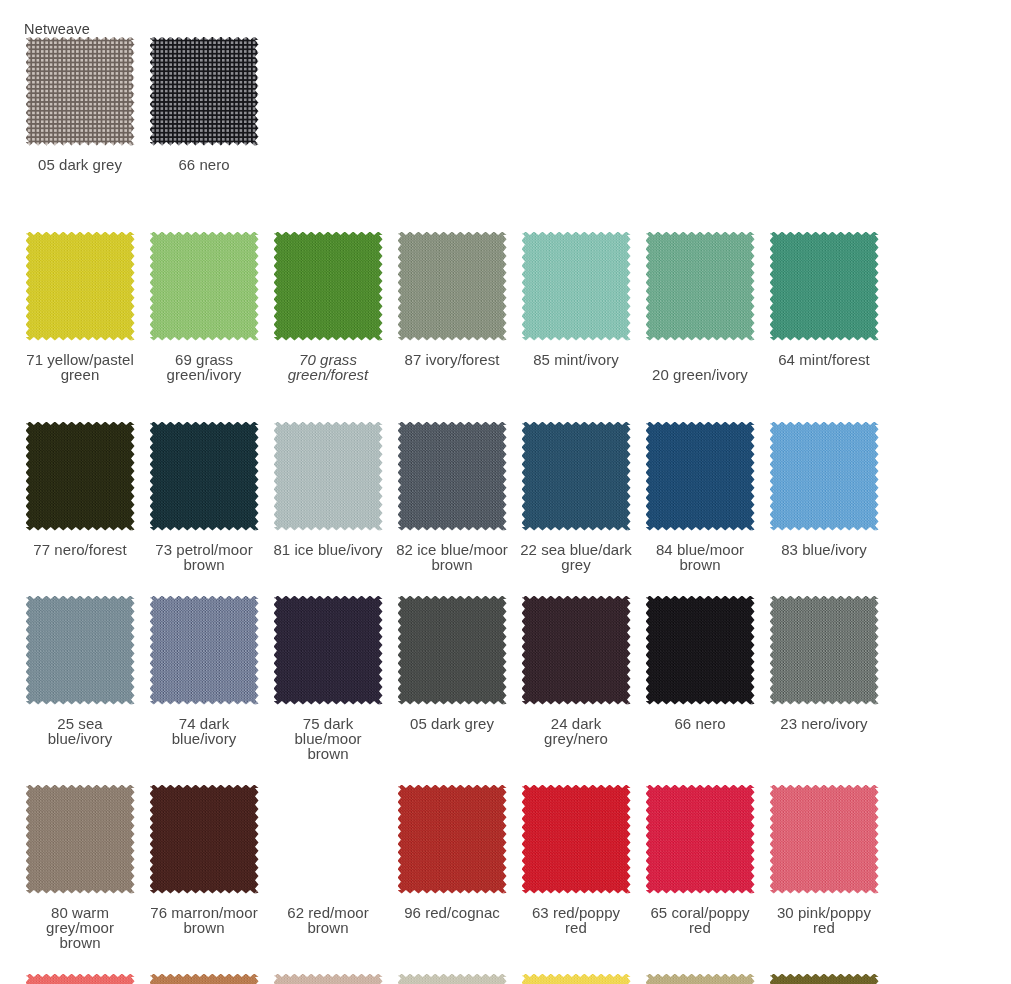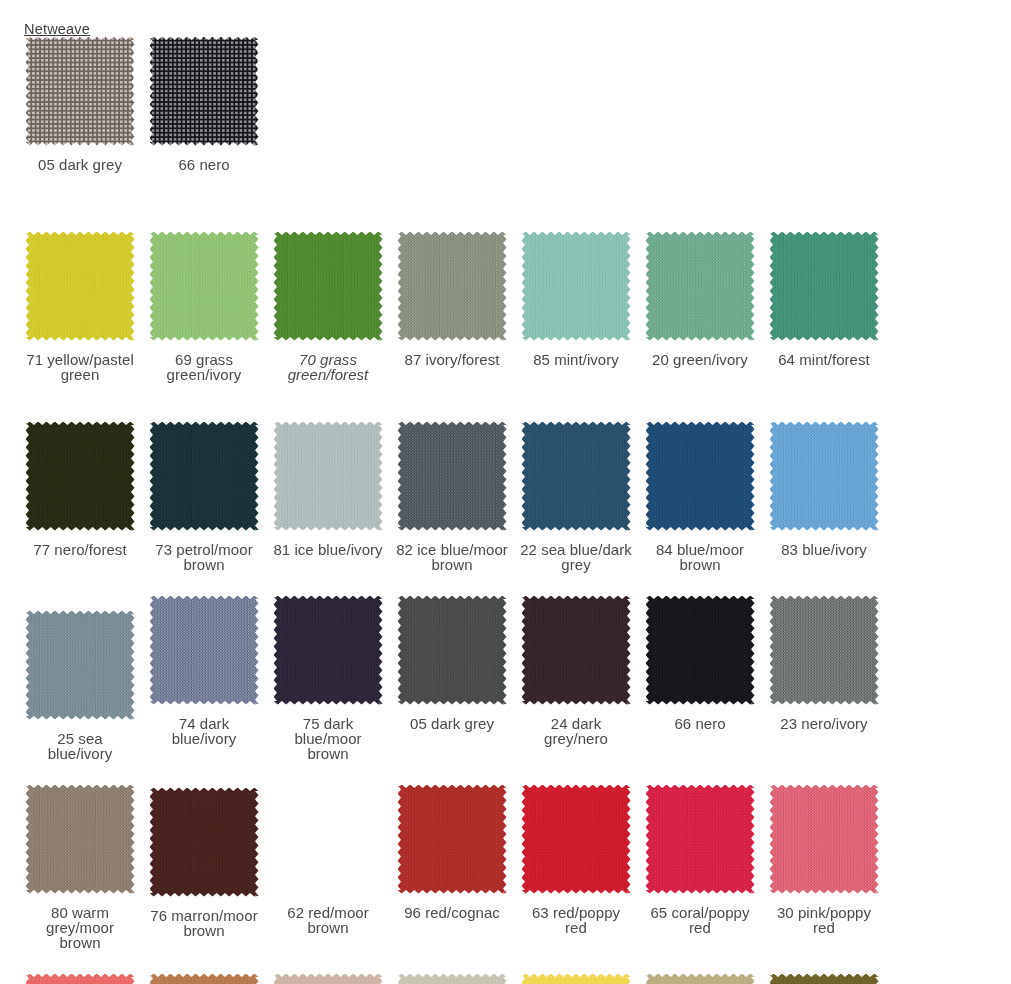--- a/index.html
+++ b/index.html
@@ -31,21 +31,20 @@
     align-items: baseline;
     justify-content: space-between;
     padding: 0 24px 0 24px;
   }
   .section-title {
     font-size: 14.5px;
     font-weight: 400;
     letter-spacing: 0.2px;
     color: #3f3f3f;
     line-height: 1;
-    text-decoration: underline;
   }
   .more-colors {
     display: flex;
     align-items: center;
     gap: 7px;
     font-size: 11.5px;
     color: #58585a;
     cursor: pointer;
     letter-spacing: 0.1px;
   }
@@ -177,21 +176,21 @@
           <div class="cell-label">87 ivory/forest</div>
         </div>
         <div class="cell" style="margin-bottom: 24px;">
           <div class="swatch-wrap" title="85 mint/ivory">
             <div class="swatch" style="clip-path: polygon(0% 3.2%, 3.85% 0%, 7.69% 3.2%, 11.54% 0%, 15.38% 3.2%, 19.23% 0%, 23.08% 3.2%, 26.92% 0%, 30.77% 3.2%, 34.62% 0%, 38.46% 3.2%, 42.31% 0%, 46.15% 3.2%, 50% 0%, 53.85% 3.2%, 57.69% 0%, 61.54% 3.2%, 65.38% 0%, 69.23% 3.2%, 73.08% 0%, 76.92% 3.2%, 80.77% 0%, 84.62% 3.2%, 88.46% 0%, 92.31% 3.2%, 96.15% 0%, 100% 3.2%, 96.8% 3.2%, 100% 7.05%, 96.8% 10.89%, 100% 14.74%, 96.8% 18.58%, 100% 22.43%, 96.8% 26.28%, 100% 30.12%, 96.8% 33.97%, 100% 37.82%, 96.8% 41.66%, 100% 45.51%, 96.8% 49.35%, 100% 53.2%, 96.8% 57.05%, 100% 60.89%, 96.8% 64.74%, 100% 68.58%, 96.8% 72.43%, 100% 76.28%, 96.8% 80.12%, 100% 83.97%, 96.8% 87.82%, 100% 91.66%, 96.8% 95.51%, 100% 99.35%, 96.8% 100%, 100% 96.8%, 96.15% 100%, 92.31% 96.8%, 88.46% 100%, 84.62% 96.8%, 80.77% 100%, 76.92% 96.8%, 73.08% 100%, 69.23% 96.8%, 65.38% 100%, 61.54% 96.8%, 57.69% 100%, 53.85% 96.8%, 50% 100%, 46.15% 96.8%, 42.31% 100%, 38.46% 96.8%, 34.62% 100%, 30.77% 96.8%, 26.92% 100%, 23.08% 96.8%, 19.23% 100%, 15.38% 96.8%, 11.54% 100%, 7.69% 96.8%, 3.85% 100%, 0% 96.8%, 3.2% 96.8%, 0% 92.95%, 3.2% 89.11%, 0% 85.26%, 3.2% 81.42%, 0% 77.57%, 3.2% 73.72%, 0% 69.88%, 3.2% 66.03%, 0% 62.18%, 3.2% 58.34%, 0% 54.49%, 3.2% 50.65%, 0% 46.8%, 3.2% 42.95%, 0% 39.11%, 3.2% 35.26%, 0% 31.42%, 3.2% 27.57%, 0% 23.72%, 3.2% 19.88%, 0% 16.03%, 3.2% 12.18%, 0% 8.34%, 3.2% 4.49%, 0% 0.65%); filter: drop-shadow(rgba(0, 0, 0, 0.25) 0px 0px 0.6px);">
               <div class="weave" style="background: repeating-linear-gradient(45deg, rgba(196, 226, 216, 0.4) 0px, rgba(196, 226, 216, 0.4) 1.4px, rgba(0, 0, 0, 0) 1.4px, rgba(0, 0, 0, 0) 2.8px) 0% 0% / 2.8px 2.8px, repeating-linear-gradient(-45deg, rgba(90, 163, 145, 0.533) 0px, rgba(90, 163, 145, 0.533) 1.4px, rgba(0, 0, 0, 0) 1.4px, rgba(0, 0, 0, 0) 2.8px) 0% 0% / 2.8px 2.8px, linear-gradient(rgb(134, 196, 180), rgb(134, 196, 180)) 0% 0% / 100% 100%;"></div>
             </div>
           </div>
           <div class="cell-label">85 mint/ivory</div>
         </div>
-        <div class="cell" style="margin-bottom: 24px;">
+        <div class="cell" style="margin-bottom: 24px; gap: 15px;">
           <div class="swatch-wrap" title="20 green/ivory">
             <div class="swatch" style="clip-path: polygon(0% 3.2%, 3.85% 0%, 7.69% 3.2%, 11.54% 0%, 15.38% 3.2%, 19.23% 0%, 23.08% 3.2%, 26.92% 0%, 30.77% 3.2%, 34.62% 0%, 38.46% 3.2%, 42.31% 0%, 46.15% 3.2%, 50% 0%, 53.85% 3.2%, 57.69% 0%, 61.54% 3.2%, 65.38% 0%, 69.23% 3.2%, 73.08% 0%, 76.92% 3.2%, 80.77% 0%, 84.62% 3.2%, 88.46% 0%, 92.31% 3.2%, 96.15% 0%, 100% 3.2%, 96.8% 3.2%, 100% 7.05%, 96.8% 10.89%, 100% 14.74%, 96.8% 18.58%, 100% 22.43%, 96.8% 26.28%, 100% 30.12%, 96.8% 33.97%, 100% 37.82%, 96.8% 41.66%, 100% 45.51%, 96.8% 49.35%, 100% 53.2%, 96.8% 57.05%, 100% 60.89%, 96.8% 64.74%, 100% 68.58%, 96.8% 72.43%, 100% 76.28%, 96.8% 80.12%, 100% 83.97%, 96.8% 87.82%, 100% 91.66%, 96.8% 95.51%, 100% 99.35%, 96.8% 100%, 100% 96.8%, 96.15% 100%, 92.31% 96.8%, 88.46% 100%, 84.62% 96.8%, 80.77% 100%, 76.92% 96.8%, 73.08% 100%, 69.23% 96.8%, 65.38% 100%, 61.54% 96.8%, 57.69% 100%, 53.85% 96.8%, 50% 100%, 46.15% 96.8%, 42.31% 100%, 38.46% 96.8%, 34.62% 100%, 30.77% 96.8%, 26.92% 100%, 23.08% 96.8%, 19.23% 100%, 15.38% 96.8%, 11.54% 100%, 7.69% 96.8%, 3.85% 100%, 0% 96.8%, 3.2% 96.8%, 0% 92.95%, 3.2% 89.11%, 0% 85.26%, 3.2% 81.42%, 0% 77.57%, 3.2% 73.72%, 0% 69.88%, 3.2% 66.03%, 0% 62.18%, 3.2% 58.34%, 0% 54.49%, 3.2% 50.65%, 0% 46.8%, 3.2% 42.95%, 0% 39.11%, 3.2% 35.26%, 0% 31.42%, 3.2% 27.57%, 0% 23.72%, 3.2% 19.88%, 0% 16.03%, 3.2% 12.18%, 0% 8.34%, 3.2% 4.49%, 0% 0.65%); filter: drop-shadow(rgba(0, 0, 0, 0.25) 0px 0px 0.6px);">
               <div class="weave" style="background: repeating-linear-gradient(45deg, rgba(180, 214, 195, 0.4) 0px, rgba(180, 214, 195, 0.4) 1.4px, rgba(0, 0, 0, 0) 1.4px, rgba(0, 0, 0, 0) 2.8px) 0% 0% / 2.8px 2.8px, repeating-linear-gradient(-45deg, rgba(70, 138, 107, 0.533) 0px, rgba(70, 138, 107, 0.533) 1.4px, rgba(0, 0, 0, 0) 1.4px, rgba(0, 0, 0, 0) 2.8px) 0% 0% / 2.8px 2.8px, linear-gradient(rgb(106, 169, 140), rgb(106, 169, 140)) 0% 0% / 100% 100%;"></div>
             </div>
           </div>
           <div class="cell-label">20 green/ivory</div>
         </div>
         <div class="cell" style="margin-bottom: 24px;">
           <div class="swatch-wrap" title="86 mint/forest">
             <div class="swatch" style="clip-path: polygon(0% 3.2%, 3.85% 0%, 7.69% 3.2%, 11.54% 0%, 15.38% 3.2%, 19.23% 0%, 23.08% 3.2%, 26.92% 0%, 30.77% 3.2%, 34.62% 0%, 38.46% 3.2%, 42.31% 0%, 46.15% 3.2%, 50% 0%, 53.85% 3.2%, 57.69% 0%, 61.54% 3.2%, 65.38% 0%, 69.23% 3.2%, 73.08% 0%, 76.92% 3.2%, 80.77% 0%, 84.62% 3.2%, 88.46% 0%, 92.31% 3.2%, 96.15% 0%, 100% 3.2%, 96.8% 3.2%, 100% 7.05%, 96.8% 10.89%, 100% 14.74%, 96.8% 18.58%, 100% 22.43%, 96.8% 26.28%, 100% 30.12%, 96.8% 33.97%, 100% 37.82%, 96.8% 41.66%, 100% 45.51%, 96.8% 49.35%, 100% 53.2%, 96.8% 57.05%, 100% 60.89%, 96.8% 64.74%, 100% 68.58%, 96.8% 72.43%, 100% 76.28%, 96.8% 80.12%, 100% 83.97%, 96.8% 87.82%, 100% 91.66%, 96.8% 95.51%, 100% 99.35%, 96.8% 100%, 100% 96.8%, 96.15% 100%, 92.31% 96.8%, 88.46% 100%, 84.62% 96.8%, 80.77% 100%, 76.92% 96.8%, 73.08% 100%, 69.23% 96.8%, 65.38% 100%, 61.54% 96.8%, 57.69% 100%, 53.85% 96.8%, 50% 100%, 46.15% 96.8%, 42.31% 100%, 38.46% 96.8%, 34.62% 100%, 30.77% 96.8%, 26.92% 100%, 23.08% 96.8%, 19.23% 100%, 15.38% 96.8%, 11.54% 100%, 7.69% 96.8%, 3.85% 100%, 0% 96.8%, 3.2% 96.8%, 0% 92.95%, 3.2% 89.11%, 0% 85.26%, 3.2% 81.42%, 0% 77.57%, 3.2% 73.72%, 0% 69.88%, 3.2% 66.03%, 0% 62.18%, 3.2% 58.34%, 0% 54.49%, 3.2% 50.65%, 0% 46.8%, 3.2% 42.95%, 0% 39.11%, 3.2% 35.26%, 0% 31.42%, 3.2% 27.57%, 0% 23.72%, 3.2% 19.88%, 0% 16.03%, 3.2% 12.18%, 0% 8.34%, 3.2% 4.49%, 0% 0.65%); filter: drop-shadow(rgba(0, 0, 0, 0.25) 0px 0px 0.6px);">
@@ -249,21 +248,21 @@
           <div class="cell-label">84 blue/moor brown</div>
         </div>
         <div class="cell" style="margin-bottom: 24px;">
           <div class="swatch-wrap" title="83 blue/ivory">
             <div class="swatch" style="clip-path: polygon(0% 3.2%, 3.85% 0%, 7.69% 3.2%, 11.54% 0%, 15.38% 3.2%, 19.23% 0%, 23.08% 3.2%, 26.92% 0%, 30.77% 3.2%, 34.62% 0%, 38.46% 3.2%, 42.31% 0%, 46.15% 3.2%, 50% 0%, 53.85% 3.2%, 57.69% 0%, 61.54% 3.2%, 65.38% 0%, 69.23% 3.2%, 73.08% 0%, 76.92% 3.2%, 80.77% 0%, 84.62% 3.2%, 88.46% 0%, 92.31% 3.2%, 96.15% 0%, 100% 3.2%, 96.8% 3.2%, 100% 7.05%, 96.8% 10.89%, 100% 14.74%, 96.8% 18.58%, 100% 22.43%, 96.8% 26.28%, 100% 30.12%, 96.8% 33.97%, 100% 37.82%, 96.8% 41.66%, 100% 45.51%, 96.8% 49.35%, 100% 53.2%, 96.8% 57.05%, 100% 60.89%, 96.8% 64.74%, 100% 68.58%, 96.8% 72.43%, 100% 76.28%, 96.8% 80.12%, 100% 83.97%, 96.8% 87.82%, 100% 91.66%, 96.8% 95.51%, 100% 99.35%, 96.8% 100%, 100% 96.8%, 96.15% 100%, 92.31% 96.8%, 88.46% 100%, 84.62% 96.8%, 80.77% 100%, 76.92% 96.8%, 73.08% 100%, 69.23% 96.8%, 65.38% 100%, 61.54% 96.8%, 57.69% 100%, 53.85% 96.8%, 50% 100%, 46.15% 96.8%, 42.31% 100%, 38.46% 96.8%, 34.62% 100%, 30.77% 96.8%, 26.92% 100%, 23.08% 96.8%, 19.23% 100%, 15.38% 96.8%, 11.54% 100%, 7.69% 96.8%, 3.85% 100%, 0% 96.8%, 3.2% 96.8%, 0% 92.95%, 3.2% 89.11%, 0% 85.26%, 3.2% 81.42%, 0% 77.57%, 3.2% 73.72%, 0% 69.88%, 3.2% 66.03%, 0% 62.18%, 3.2% 58.34%, 0% 54.49%, 3.2% 50.65%, 0% 46.8%, 3.2% 42.95%, 0% 39.11%, 3.2% 35.26%, 0% 31.42%, 3.2% 27.57%, 0% 23.72%, 3.2% 19.88%, 0% 16.03%, 3.2% 12.18%, 0% 8.34%, 3.2% 4.49%, 0% 0.65%); filter: drop-shadow(rgba(0, 0, 0, 0.25) 0px 0px 0.6px);">
               <div class="weave" style="background: repeating-linear-gradient(45deg, rgba(169, 207, 233, 0.4) 0px, rgba(169, 207, 233, 0.4) 1.4px, rgba(0, 0, 0, 0) 1.4px, rgba(0, 0, 0, 0) 2.8px) 0% 0% / 2.8px 2.8px, repeating-linear-gradient(-45deg, rgba(59, 131, 187, 0.533) 0px, rgba(59, 131, 187, 0.533) 1.4px, rgba(0, 0, 0, 0) 1.4px, rgba(0, 0, 0, 0) 2.8px) 0% 0% / 2.8px 2.8px, linear-gradient(rgb(99, 164, 214), rgb(99, 164, 214)) 0% 0% / 100% 100%;"></div>
             </div>
           </div>
           <div class="cell-label">83 blue/ivory</div>
         </div>
-        <div class="cell" style="margin-bottom: 24px; justify-content: flex-end;">
+        <div class="cell" style="margin-bottom: 24px;">
           <div class="swatch-wrap" title="25 sea blue/ivory">
             <div class="swatch" style="clip-path: polygon(0% 3.2%, 3.85% 0%, 7.69% 3.2%, 11.54% 0%, 15.38% 3.2%, 19.23% 0%, 23.08% 3.2%, 26.92% 0%, 30.77% 3.2%, 34.62% 0%, 38.46% 3.2%, 42.31% 0%, 46.15% 3.2%, 50% 0%, 53.85% 3.2%, 57.69% 0%, 61.54% 3.2%, 65.38% 0%, 69.23% 3.2%, 73.08% 0%, 76.92% 3.2%, 80.77% 0%, 84.62% 3.2%, 88.46% 0%, 92.31% 3.2%, 96.15% 0%, 100% 3.2%, 96.8% 3.2%, 100% 7.05%, 96.8% 10.89%, 100% 14.74%, 96.8% 18.58%, 100% 22.43%, 96.8% 26.28%, 100% 30.12%, 96.8% 33.97%, 100% 37.82%, 96.8% 41.66%, 100% 45.51%, 96.8% 49.35%, 100% 53.2%, 96.8% 57.05%, 100% 60.89%, 96.8% 64.74%, 100% 68.58%, 96.8% 72.43%, 100% 76.28%, 96.8% 80.12%, 100% 83.97%, 96.8% 87.82%, 100% 91.66%, 96.8% 95.51%, 100% 99.35%, 96.8% 100%, 100% 96.8%, 96.15% 100%, 92.31% 96.8%, 88.46% 100%, 84.62% 96.8%, 80.77% 100%, 76.92% 96.8%, 73.08% 100%, 69.23% 96.8%, 65.38% 100%, 61.54% 96.8%, 57.69% 100%, 53.85% 96.8%, 50% 100%, 46.15% 96.8%, 42.31% 100%, 38.46% 96.8%, 34.62% 100%, 30.77% 96.8%, 26.92% 100%, 23.08% 96.8%, 19.23% 100%, 15.38% 96.8%, 11.54% 100%, 7.69% 96.8%, 3.85% 100%, 0% 96.8%, 3.2% 96.8%, 0% 92.95%, 3.2% 89.11%, 0% 85.26%, 3.2% 81.42%, 0% 77.57%, 3.2% 73.72%, 0% 69.88%, 3.2% 66.03%, 0% 62.18%, 3.2% 58.34%, 0% 54.49%, 3.2% 50.65%, 0% 46.8%, 3.2% 42.95%, 0% 39.11%, 3.2% 35.26%, 0% 31.42%, 3.2% 27.57%, 0% 23.72%, 3.2% 19.88%, 0% 16.03%, 3.2% 12.18%, 0% 8.34%, 3.2% 4.49%, 0% 0.65%); filter: drop-shadow(rgba(0, 0, 0, 0.25) 0px 0px 0.6px);">
               <div class="weave" style="background: repeating-linear-gradient(45deg, rgba(179, 193, 199, 0.4) 0px, rgba(179, 193, 199, 0.4) 1.4px, rgba(0, 0, 0, 0) 1.4px, rgba(0, 0, 0, 0) 2.8px) 0% 0% / 2.8px 2.8px, repeating-linear-gradient(-45deg, rgba(85, 108, 120, 0.533) 0px, rgba(85, 108, 120, 0.533) 1.4px, rgba(0, 0, 0, 0) 1.4px, rgba(0, 0, 0, 0) 2.8px) 0% 0% / 2.8px 2.8px, linear-gradient(rgb(118, 138, 148), rgb(118, 138, 148)) 0% 0% / 100% 100%;"></div>
             </div>
           </div>
           <div class="cell-label">25 sea blue/ivory</div>
         </div>
         <div class="cell" style="margin-bottom: 24px;">
           <div class="swatch-wrap" title="74 dark blue/ivory">
             <div class="swatch" style="clip-path: polygon(0% 3.2%, 3.85% 0%, 7.69% 3.2%, 11.54% 0%, 15.38% 3.2%, 19.23% 0%, 23.08% 3.2%, 26.92% 0%, 30.77% 3.2%, 34.62% 0%, 38.46% 3.2%, 42.31% 0%, 46.15% 3.2%, 50% 0%, 53.85% 3.2%, 57.69% 0%, 61.54% 3.2%, 65.38% 0%, 69.23% 3.2%, 73.08% 0%, 76.92% 3.2%, 80.77% 0%, 84.62% 3.2%, 88.46% 0%, 92.31% 3.2%, 96.15% 0%, 100% 3.2%, 96.8% 3.2%, 100% 7.05%, 96.8% 10.89%, 100% 14.74%, 96.8% 18.58%, 100% 22.43%, 96.8% 26.28%, 100% 30.12%, 96.8% 33.97%, 100% 37.82%, 96.8% 41.66%, 100% 45.51%, 96.8% 49.35%, 100% 53.2%, 96.8% 57.05%, 100% 60.89%, 96.8% 64.74%, 100% 68.58%, 96.8% 72.43%, 100% 76.28%, 96.8% 80.12%, 100% 83.97%, 96.8% 87.82%, 100% 91.66%, 96.8% 95.51%, 100% 99.35%, 96.8% 100%, 100% 96.8%, 96.15% 100%, 92.31% 96.8%, 88.46% 100%, 84.62% 96.8%, 80.77% 100%, 76.92% 96.8%, 73.08% 100%, 69.23% 96.8%, 65.38% 100%, 61.54% 96.8%, 57.69% 100%, 53.85% 96.8%, 50% 100%, 46.15% 96.8%, 42.31% 100%, 38.46% 96.8%, 34.62% 100%, 30.77% 96.8%, 26.92% 100%, 23.08% 96.8%, 19.23% 100%, 15.38% 96.8%, 11.54% 100%, 7.69% 96.8%, 3.85% 100%, 0% 96.8%, 3.2% 96.8%, 0% 92.95%, 3.2% 89.11%, 0% 85.26%, 3.2% 81.42%, 0% 77.57%, 3.2% 73.72%, 0% 69.88%, 3.2% 66.03%, 0% 62.18%, 3.2% 58.34%, 0% 54.49%, 3.2% 50.65%, 0% 46.8%, 3.2% 42.95%, 0% 39.11%, 3.2% 35.26%, 0% 31.42%, 3.2% 27.57%, 0% 23.72%, 3.2% 19.88%, 0% 16.03%, 3.2% 12.18%, 0% 8.34%, 3.2% 4.49%, 0% 0.65%); filter: drop-shadow(rgba(0, 0, 0, 0.25) 0px 0px 0.6px);">
@@ -313,21 +312,21 @@
           <div class="cell-label">23 nero/ivory</div>
         </div>
         <div class="cell" style="margin-bottom: 24px;">
           <div class="swatch-wrap" title="80 warm grey/moor brown">
             <div class="swatch" style="clip-path: polygon(0% 3.2%, 3.85% 0%, 7.69% 3.2%, 11.54% 0%, 15.38% 3.2%, 19.23% 0%, 23.08% 3.2%, 26.92% 0%, 30.77% 3.2%, 34.62% 0%, 38.46% 3.2%, 42.31% 0%, 46.15% 3.2%, 50% 0%, 53.85% 3.2%, 57.69% 0%, 61.54% 3.2%, 65.38% 0%, 69.23% 3.2%, 73.08% 0%, 76.92% 3.2%, 80.77% 0%, 84.62% 3.2%, 88.46% 0%, 92.31% 3.2%, 96.15% 0%, 100% 3.2%, 96.8% 3.2%, 100% 7.05%, 96.8% 10.89%, 100% 14.74%, 96.8% 18.58%, 100% 22.43%, 96.8% 26.28%, 100% 30.12%, 96.8% 33.97%, 100% 37.82%, 96.8% 41.66%, 100% 45.51%, 96.8% 49.35%, 100% 53.2%, 96.8% 57.05%, 100% 60.89%, 96.8% 64.74%, 100% 68.58%, 96.8% 72.43%, 100% 76.28%, 96.8% 80.12%, 100% 83.97%, 96.8% 87.82%, 100% 91.66%, 96.8% 95.51%, 100% 99.35%, 96.8% 100%, 100% 96.8%, 96.15% 100%, 92.31% 96.8%, 88.46% 100%, 84.62% 96.8%, 80.77% 100%, 76.92% 96.8%, 73.08% 100%, 69.23% 96.8%, 65.38% 100%, 61.54% 96.8%, 57.69% 100%, 53.85% 96.8%, 50% 100%, 46.15% 96.8%, 42.31% 100%, 38.46% 96.8%, 34.62% 100%, 30.77% 96.8%, 26.92% 100%, 23.08% 96.8%, 19.23% 100%, 15.38% 96.8%, 11.54% 100%, 7.69% 96.8%, 3.85% 100%, 0% 96.8%, 3.2% 96.8%, 0% 92.95%, 3.2% 89.11%, 0% 85.26%, 3.2% 81.42%, 0% 77.57%, 3.2% 73.72%, 0% 69.88%, 3.2% 66.03%, 0% 62.18%, 3.2% 58.34%, 0% 54.49%, 3.2% 50.65%, 0% 46.8%, 3.2% 42.95%, 0% 39.11%, 3.2% 35.26%, 0% 31.42%, 3.2% 27.57%, 0% 23.72%, 3.2% 19.88%, 0% 16.03%, 3.2% 12.18%, 0% 8.34%, 3.2% 4.49%, 0% 0.65%); filter: drop-shadow(rgba(0, 0, 0, 0.25) 0px 0px 0.6px);">
               <div class="weave" style="background: repeating-linear-gradient(45deg, rgba(192, 178, 164, 0.4) 0px, rgba(192, 178, 164, 0.4) 1.4px, rgba(0, 0, 0, 0) 1.4px, rgba(0, 0, 0, 0) 2.8px) 0% 0% / 2.8px 2.8px, repeating-linear-gradient(-45deg, rgba(106, 91, 78, 0.533) 0px, rgba(106, 91, 78, 0.533) 1.4px, rgba(0, 0, 0, 0) 1.4px, rgba(0, 0, 0, 0) 2.8px) 0% 0% / 2.8px 2.8px, linear-gradient(rgb(139, 123, 109), rgb(139, 123, 109)) 0% 0% / 100% 100%;"></div>
             </div>
           </div>
           <div class="cell-label">80 warm grey/moor brown</div>
         </div>
-        <div class="cell" style="margin-bottom: 36px; justify-content: flex-end;">
+        <div class="cell" style="margin-bottom: 24px;">
           <div class="swatch-wrap" title="76 marron/moor brown">
             <div class="swatch" style="clip-path: polygon(0% 3.2%, 3.85% 0%, 7.69% 3.2%, 11.54% 0%, 15.38% 3.2%, 19.23% 0%, 23.08% 3.2%, 26.92% 0%, 30.77% 3.2%, 34.62% 0%, 38.46% 3.2%, 42.31% 0%, 46.15% 3.2%, 50% 0%, 53.85% 3.2%, 57.69% 0%, 61.54% 3.2%, 65.38% 0%, 69.23% 3.2%, 73.08% 0%, 76.92% 3.2%, 80.77% 0%, 84.62% 3.2%, 88.46% 0%, 92.31% 3.2%, 96.15% 0%, 100% 3.2%, 96.8% 3.2%, 100% 7.05%, 96.8% 10.89%, 100% 14.74%, 96.8% 18.58%, 100% 22.43%, 96.8% 26.28%, 100% 30.12%, 96.8% 33.97%, 100% 37.82%, 96.8% 41.66%, 100% 45.51%, 96.8% 49.35%, 100% 53.2%, 96.8% 57.05%, 100% 60.89%, 96.8% 64.74%, 100% 68.58%, 96.8% 72.43%, 100% 76.28%, 96.8% 80.12%, 100% 83.97%, 96.8% 87.82%, 100% 91.66%, 96.8% 95.51%, 100% 99.35%, 96.8% 100%, 100% 96.8%, 96.15% 100%, 92.31% 96.8%, 88.46% 100%, 84.62% 96.8%, 80.77% 100%, 76.92% 96.8%, 73.08% 100%, 69.23% 96.8%, 65.38% 100%, 61.54% 96.8%, 57.69% 100%, 53.85% 96.8%, 50% 100%, 46.15% 96.8%, 42.31% 100%, 38.46% 96.8%, 34.62% 100%, 30.77% 96.8%, 26.92% 100%, 23.08% 96.8%, 19.23% 100%, 15.38% 96.8%, 11.54% 100%, 7.69% 96.8%, 3.85% 100%, 0% 96.8%, 3.2% 96.8%, 0% 92.95%, 3.2% 89.11%, 0% 85.26%, 3.2% 81.42%, 0% 77.57%, 3.2% 73.72%, 0% 69.88%, 3.2% 66.03%, 0% 62.18%, 3.2% 58.34%, 0% 54.49%, 3.2% 50.65%, 0% 46.8%, 3.2% 42.95%, 0% 39.11%, 3.2% 35.26%, 0% 31.42%, 3.2% 27.57%, 0% 23.72%, 3.2% 19.88%, 0% 16.03%, 3.2% 12.18%, 0% 8.34%, 3.2% 4.49%, 0% 0.65%); filter: drop-shadow(rgba(0, 0, 0, 0.25) 0px 0px 0.6px);">
               <div class="weave" style="background: repeating-linear-gradient(45deg, rgba(111, 64, 57, 0.4) 0px, rgba(111, 64, 57, 0.4) 1.4px, rgba(0, 0, 0, 0) 1.4px, rgba(0, 0, 0, 0) 2.8px) 0% 0% / 2.8px 2.8px, repeating-linear-gradient(-45deg, rgba(44, 16, 13, 0.533) 0px, rgba(44, 16, 13, 0.533) 1.4px, rgba(0, 0, 0, 0) 1.4px, rgba(0, 0, 0, 0) 2.8px) 0% 0% / 2.8px 2.8px, linear-gradient(rgb(71, 33, 29), rgb(71, 33, 29)) 0% 0% / 100% 100%;"></div>
             </div>
           </div>
           <div class="cell-label">76 marron/moor brown</div>
         </div>
         <div class="cell" style="margin-bottom: 24px;">
           <div class="swatch-wrap" title="62 red/moor brown">
             <div class="swatch" style="clip-path: polygon(0% 3.2%, 3.85% 0%, 7.69% 3.2%, 11.54% 0%, 15.38% 3.2%, 19.23% 0%, 23.08% 3.2%, 26.92% 0%, 30.77% 3.2%, 34.62% 0%, 38.46% 3.2%, 42.31% 0%, 46.15% 3.2%, 50% 0%, 53.85% 3.2%, 57.69% 0%, 61.54% 3.2%, 65.38% 0%, 69.23% 3.2%, 73.08% 0%, 76.92% 3.2%, 80.77% 0%, 84.62% 3.2%, 88.46% 0%, 92.31% 3.2%, 96.15% 0%, 100% 3.2%, 96.8% 3.2%, 100% 7.05%, 96.8% 10.89%, 100% 14.74%, 96.8% 18.58%, 100% 22.43%, 96.8% 26.28%, 100% 30.12%, 96.8% 33.97%, 100% 37.82%, 96.8% 41.66%, 100% 45.51%, 96.8% 49.35%, 100% 53.2%, 96.8% 57.05%, 100% 60.89%, 96.8% 64.74%, 100% 68.58%, 96.8% 72.43%, 100% 76.28%, 96.8% 80.12%, 100% 83.97%, 96.8% 87.82%, 100% 91.66%, 96.8% 95.51%, 100% 99.35%, 96.8% 100%, 100% 96.8%, 96.15% 100%, 92.31% 96.8%, 88.46% 100%, 84.62% 96.8%, 80.77% 100%, 76.92% 96.8%, 73.08% 100%, 69.23% 96.8%, 65.38% 100%, 61.54% 96.8%, 57.69% 100%, 53.85% 96.8%, 50% 100%, 46.15% 96.8%, 42.31% 100%, 38.46% 96.8%, 34.62% 100%, 30.77% 96.8%, 26.92% 100%, 23.08% 96.8%, 19.23% 100%, 15.38% 96.8%, 11.54% 100%, 7.69% 96.8%, 3.85% 100%, 0% 96.8%, 3.2% 96.8%, 0% 92.95%, 3.2% 89.11%, 0% 85.26%, 3.2% 81.42%, 0% 77.57%, 3.2% 73.72%, 0% 69.88%, 3.2% 66.03%, 0% 62.18%, 3.2% 58.34%, 0% 54.49%, 3.2% 50.65%, 0% 46.8%, 3.2% 42.95%, 0% 39.11%, 3.2% 35.26%, 0% 31.42%, 3.2% 27.57%, 0% 23.72%, 3.2% 19.88%, 0% 16.03%, 3.2% 12.18%, 0% 8.34%, 3.2% 4.49%, 0% 0.65%); filter: drop-shadow(rgba(0, 0, 0, 0.25) 0px 0px 0.6px);">

